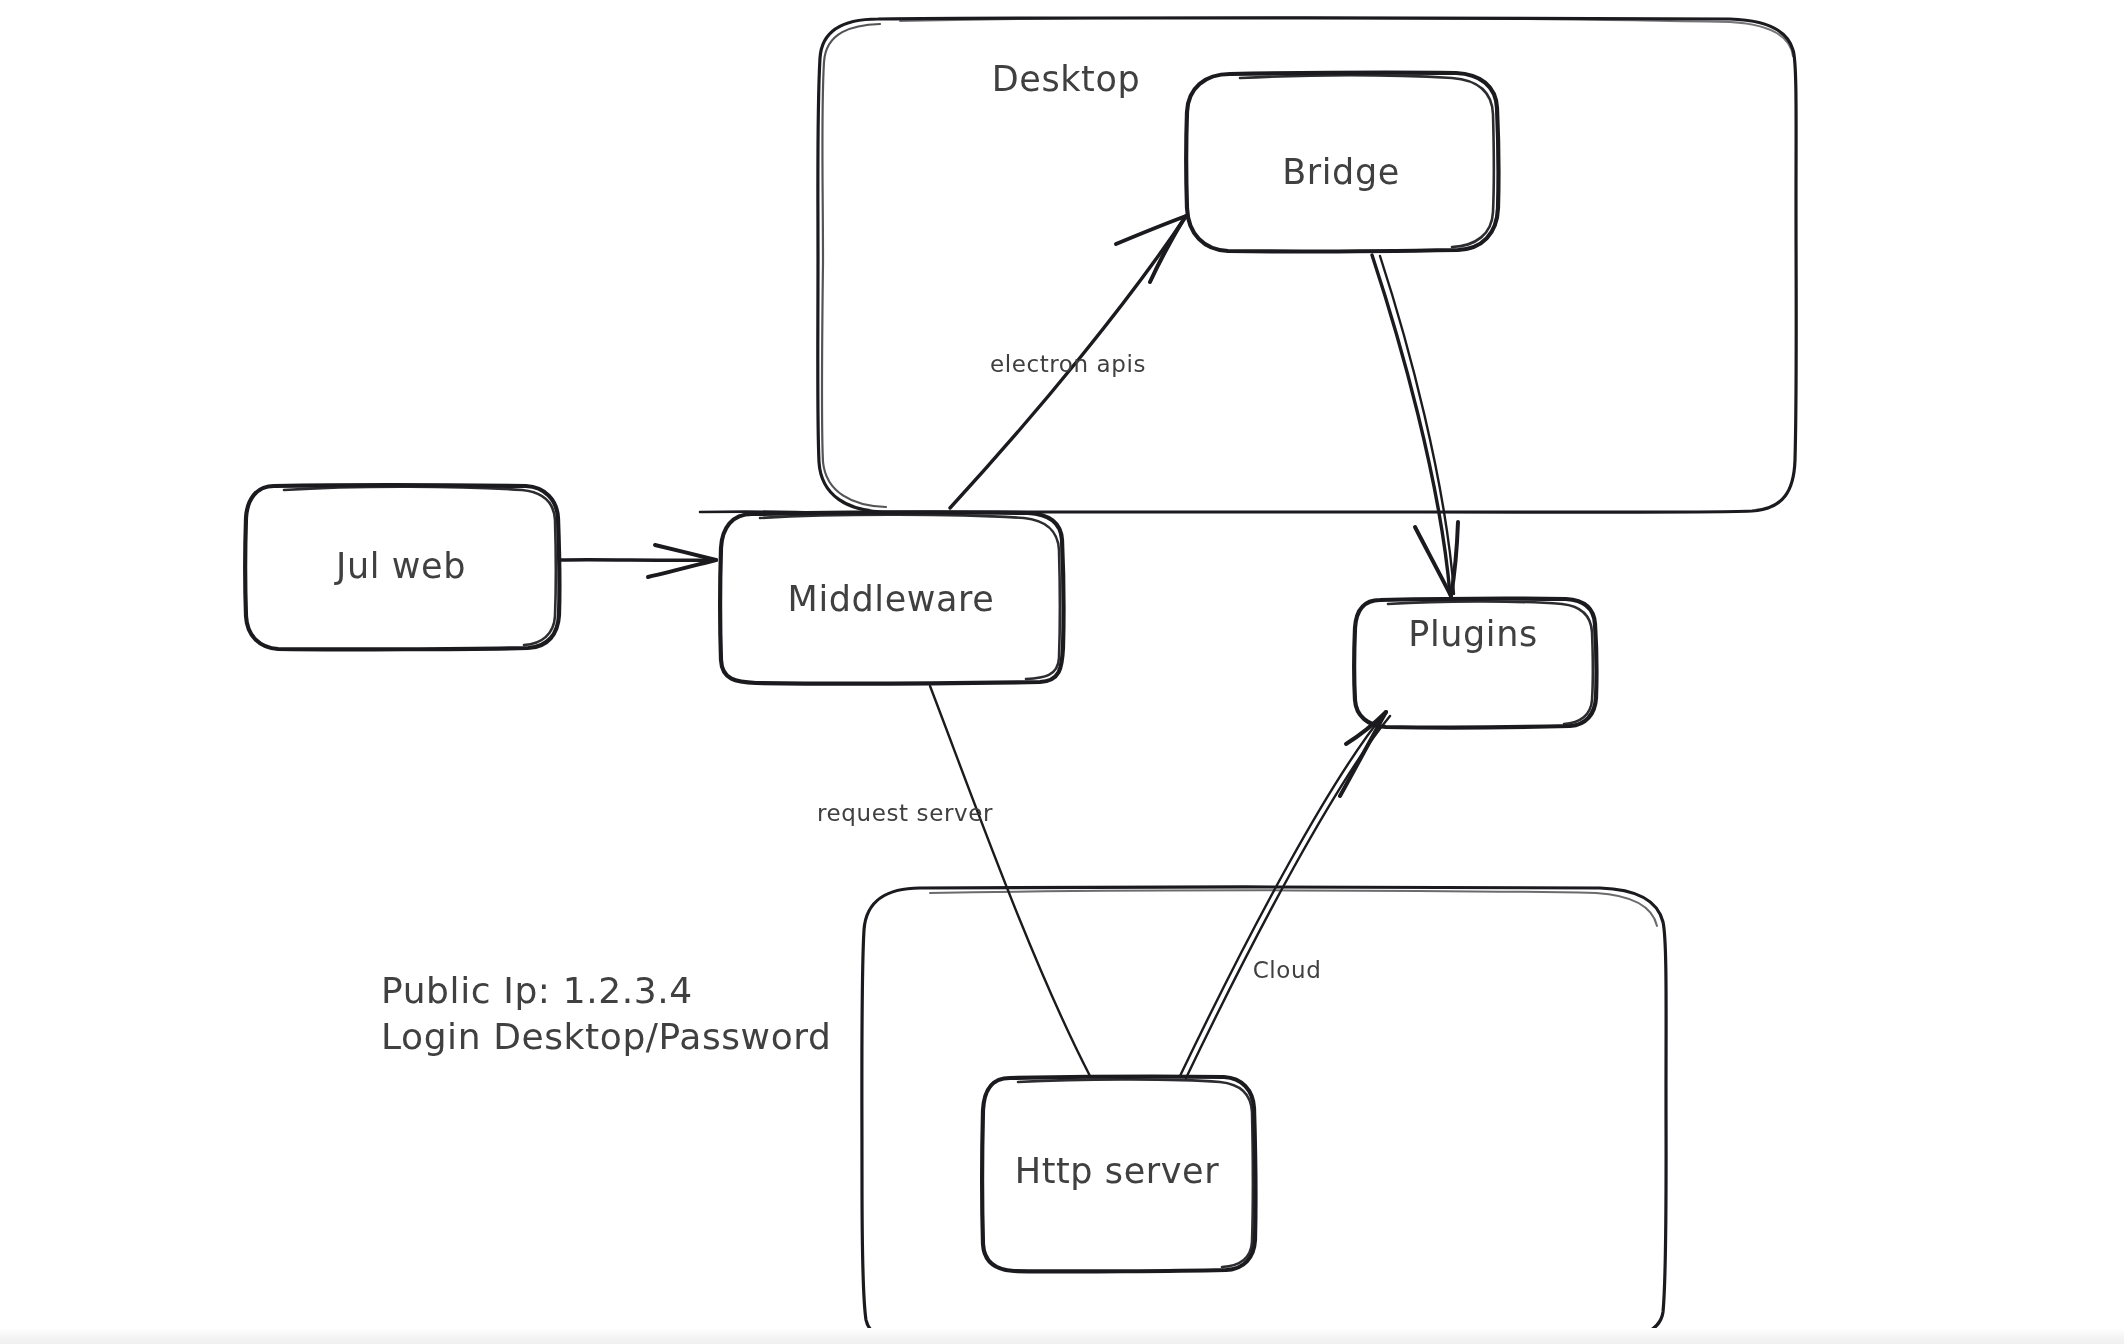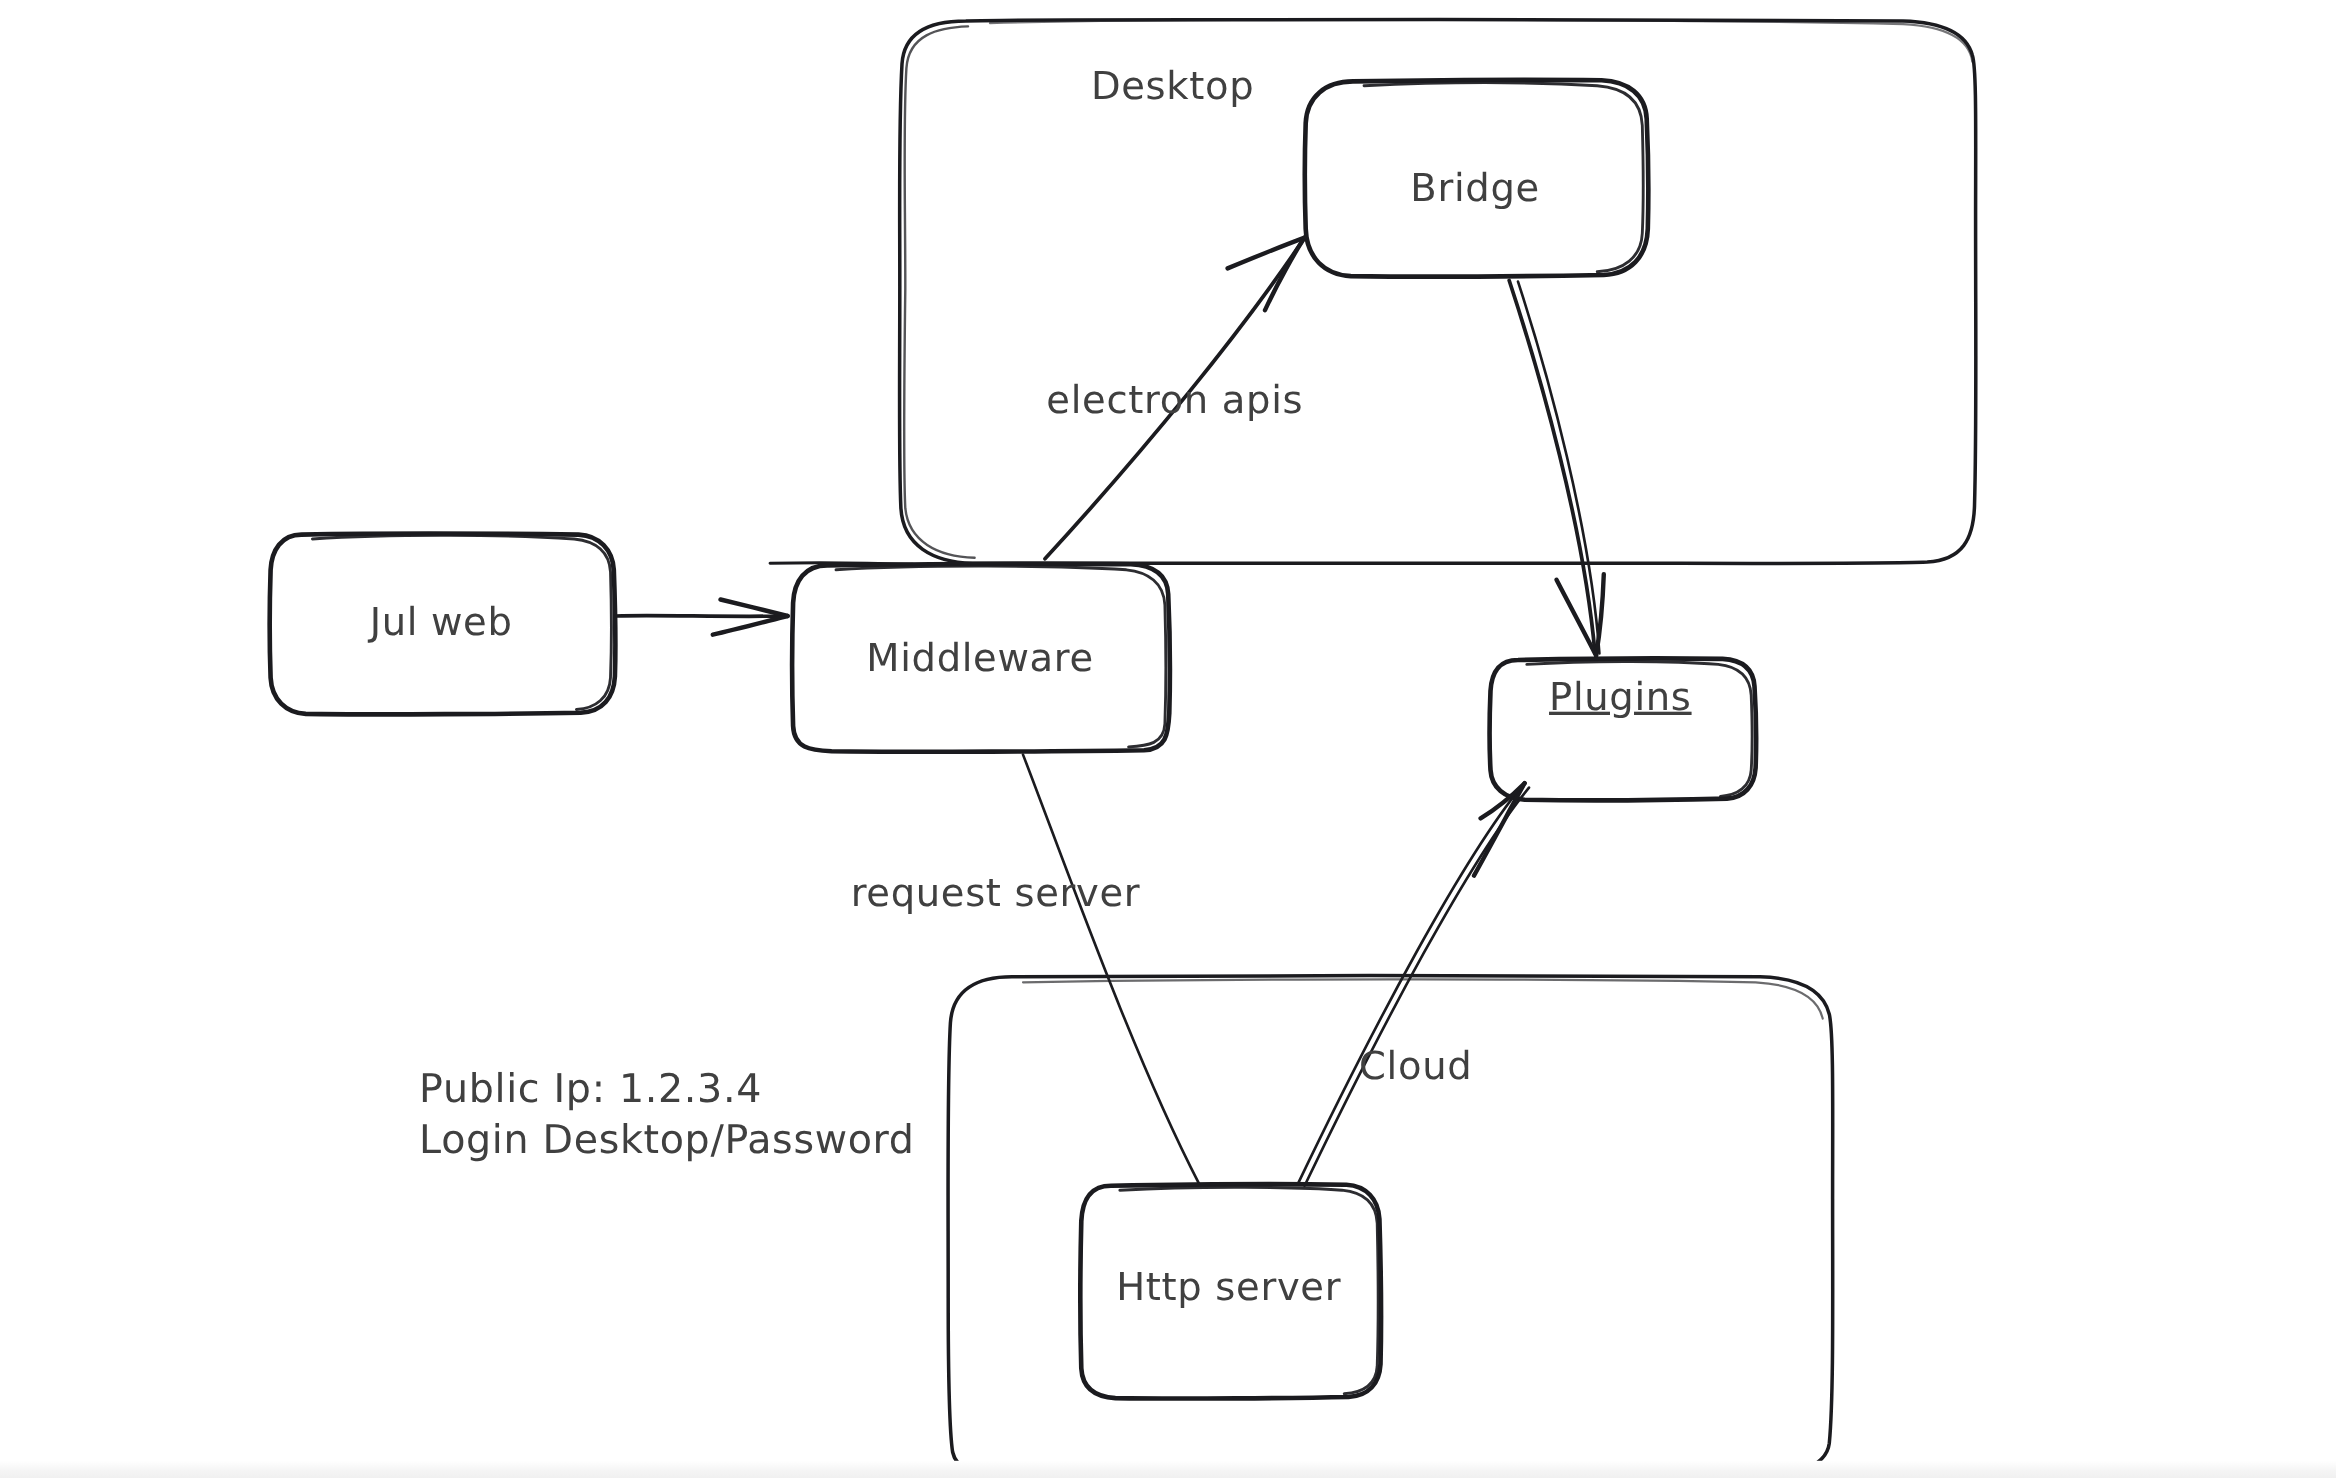--- a/index.html
+++ b/index.html
@@ -48,21 +48,21 @@
   }
   .node-label {
     font-size: 35px;
     transform: translate(-50%, -50%);
   }
   .group-label {
     font-size: 35px;
     transform: translate(-50%, -50%);
   }
   .edge-label {
-    font-size: 35px;
+    font-size: 23px;
     transform: translate(-50%, -50%);
   }
   .note-block {
     position: absolute;
     color: #1b1b1f;
     font-size: 36px;
     line-height: 1.28;
     font-family: "DejaVu Sans", sans-serif;
     white-space: nowrap;
     letter-spacing: 0.5px;
@@ -239,21 +239,21 @@
   </svg>
 
   <div class="group-label" style="left: 1066px; top: 79px;">Desktop</div>
 
   <div class="node-label" style="left: 1341px; top: 172px;">Bridge</div>
 
   <div class="node-label" style="left: 401px; top: 566px;">Jul web</div>
 
   <div class="node-label" style="left: 891px; top: 599px;">Middleware</div>
 
-  <div class="node-label" style="left: 1473px; top: 634px; text-decoration: underline;">Plugins</div>
+  <div class="node-label" style="left: 1473px; top: 634px;">Plugins</div>
 
   <div class="node-label" style="left: 1117px; top: 1171px;">Http server</div>
 
   <div class="edge-label" style="left: 1068px; top: 364px;">electron apis</div>
 
   <div class="edge-label" style="left: 905px; top: 813px;">request server</div>
 
   <div class="edge-label" style="left: 1287px; top: 970px;">Cloud</div>
 
   <div class="note-block" style="left: 357px; top: 968px;">

